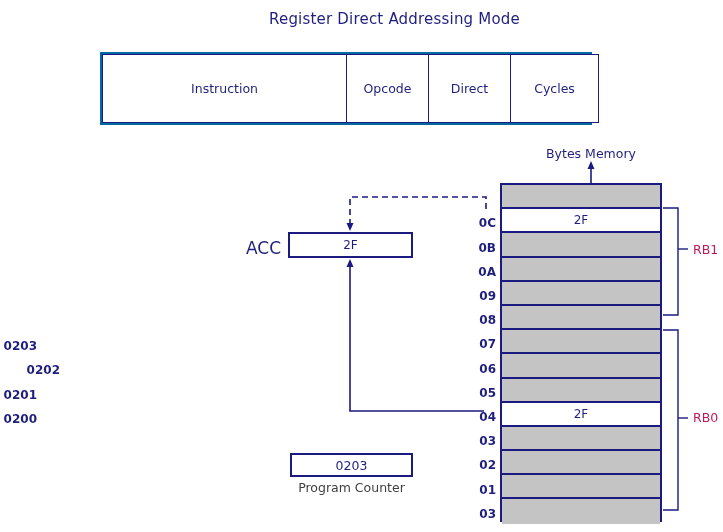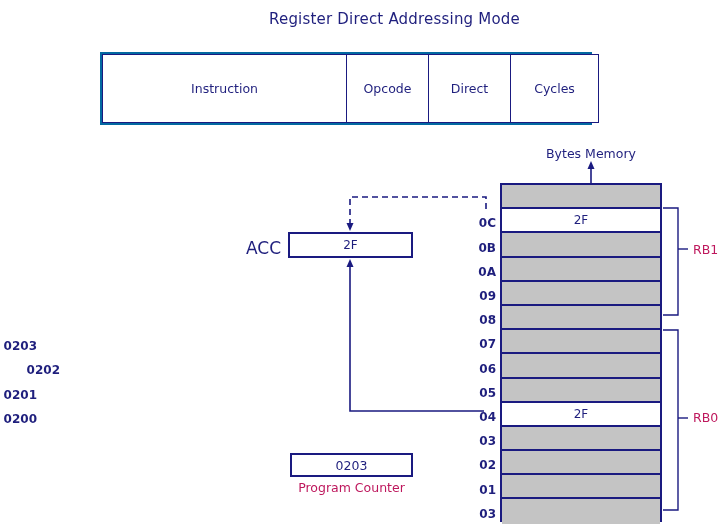--- a/index.html
+++ b/index.html
@@ -143,21 +143,21 @@
     justify-content: center;
     font-size: 12.5px;
     color: #1f1f7d;
   }
   #pc-caption {
     position: absolute;
     left: 290px; top: 480px;
     width: 123px;
     text-align: center;
     font-size: 12.5px;
-    color: #be185d;
+    color: #404040;
   }
 
   
   #dm-caption {
     position: absolute;
     left: 501px; top: 146px;
     width: 180px;
     text-align: center;
     font-size: 12.5px;
     color: #1f1f7d;

